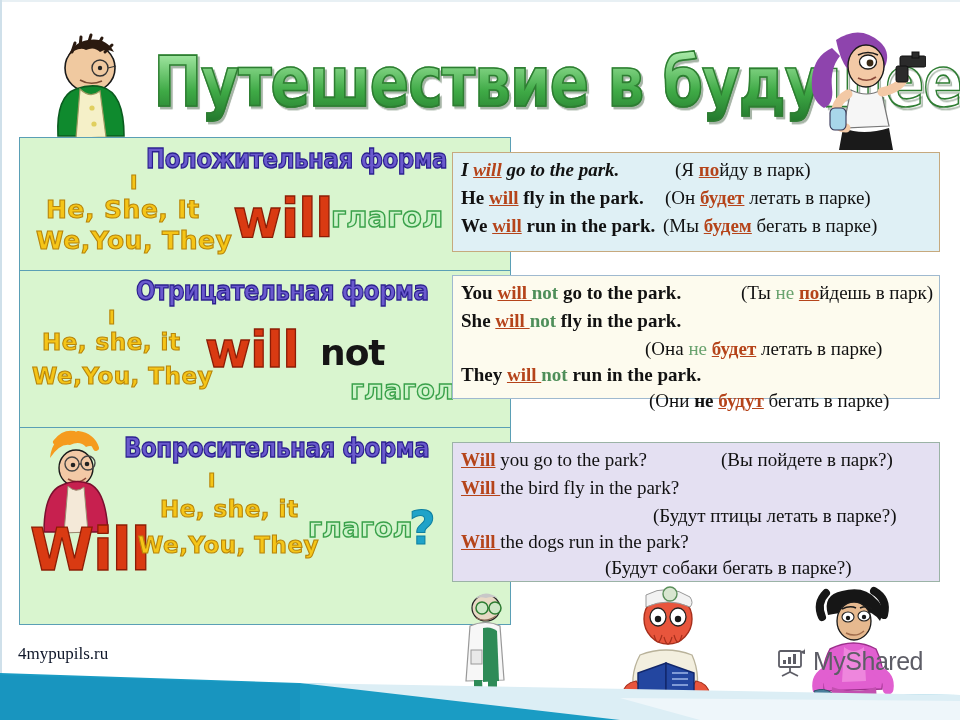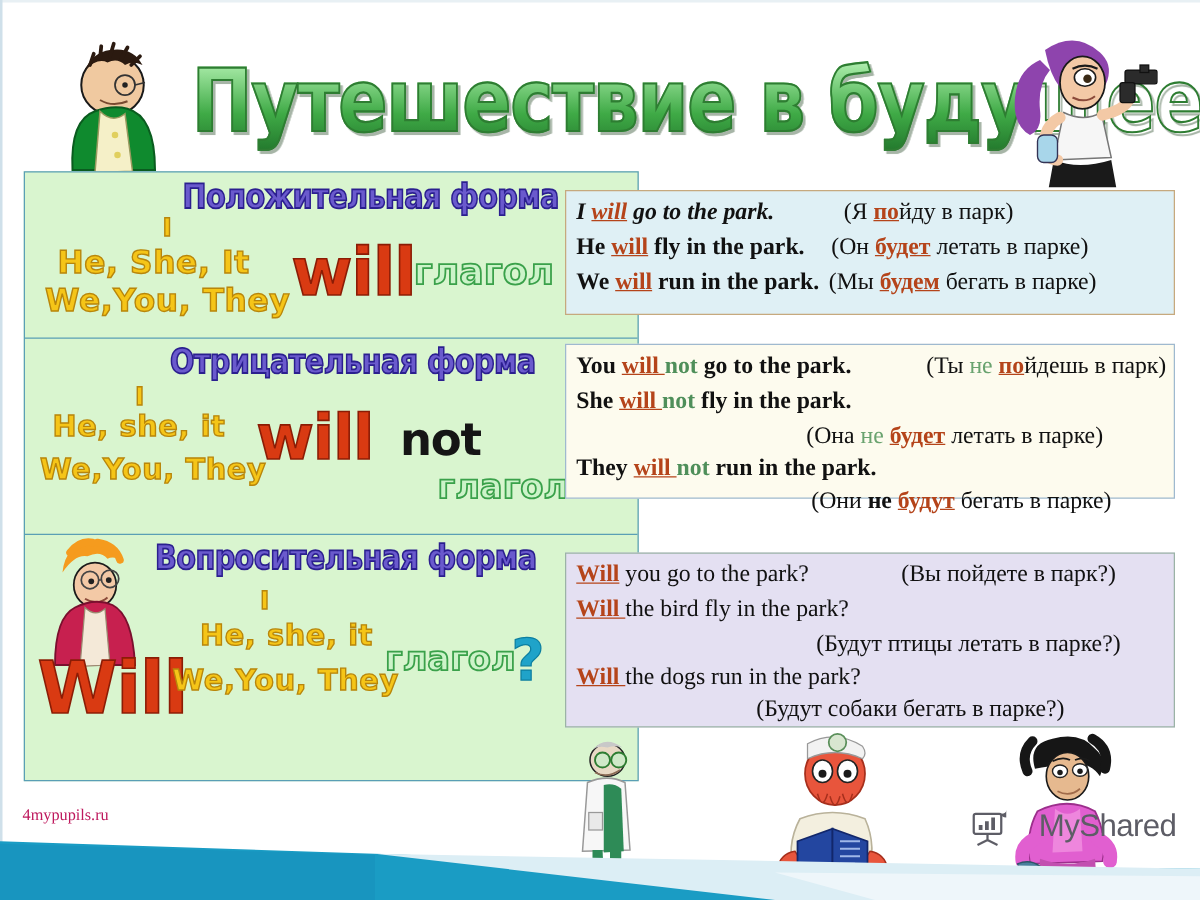--- a/index.html
+++ b/index.html
@@ -108,22 +108,22 @@
   }
   .en{font-weight:bold;}
   .ru{font-weight:normal;}
   .w{color:#b5441a;font-weight:bold;text-decoration:underline;text-decoration-color:#b5441a;}
   .w2{color:#b5441a;font-weight:bold;text-decoration:underline;text-decoration-color:#b5441a;}
   .notg{color:#4f8f5a;font-weight:bold;}
   .neg{color:#6aa36f;font-weight:normal;}
   .neb{color:#111;font-weight:bold;}
 
   
-  .site{position:absolute;left:18px;top:644px;font-family:"Liberation Serif", serif;font-size:13px;color:#be185d;text-align:center;}
-  .myshared{position:absolute;left:775px;top:645px;display:flex;align-items:center;gap:24px;}
+  .site{position:absolute;left:18px;top:644px;font-family:"Liberation Serif", serif;font-size:17px;color:#0f172a;text-align:center;}
+  .myshared{position:absolute;left:775px;top:645px;display:flex;align-items:center;gap:6px;}
   .ms-text{font-family:"Liberation Sans", sans-serif;font-size:25px;color:#5d5d66;letter-spacing:-.5px;}
 
   
   .char{position:absolute;}
 </style>
 </head>
 <body>
 
 <div id="slide">
 

